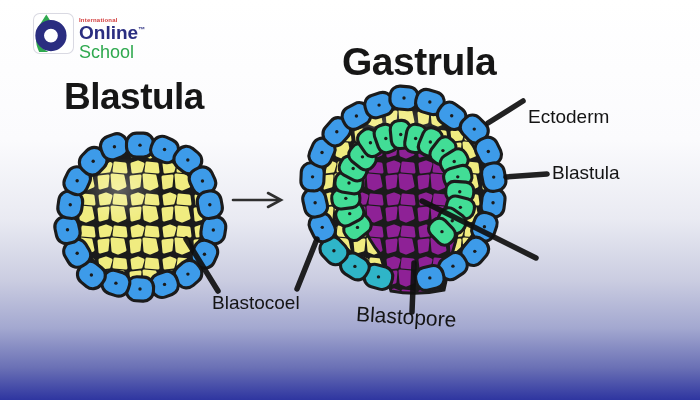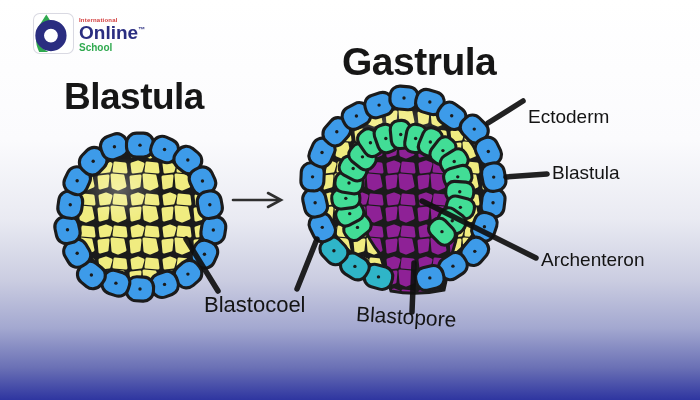--- a/index.html
+++ b/index.html
@@ -23,30 +23,30 @@
   .arrow{stroke:#2f2f2f;stroke-width:2.6;stroke-linecap:round;fill:none}
 
   .title{position:absolute;color:#161616;font-weight:600;letter-spacing:-.5px}
   .title-blastula{left:64px;top:76px;font-size:37px}
   .title-gastrula{left:342px;top:40px;font-size:39px}
 
   .lbl{position:absolute;color:#141414;font-size:19px;font-weight:500;white-space:nowrap}
   .lbl-ectoderm{left:528px;top:106px}
   .lbl-endoderm{left:552px;top:162px}
   .lbl-archenteron{left:541px;top:249px}
-  .lbl-blastocoel{left:204px;top:292px;font-size:22px}
+  .lbl-blastocoel{left:212px;top:292px;font-size:19px}
   .lbl-blastopore{left:356px;top:305px;font-size:21px;transform:rotate(3.5deg)}
 
   .logo{position:absolute;left:33px;top:13px;display:flex;align-items:flex-start}
   .logo-icon{width:41px;height:41px}
   .logo-text{margin-left:5px;padding-top:4px;line-height:1}
   .logo-int{font-size:6px;font-weight:bold;color:#d23c3c;letter-spacing:.2px}
   .logo-online{font-size:19px;font-weight:bold;color:#2a2d80;line-height:1.05}
   .logo-online sup{font-size:7px}
-  .logo-school{font-size:10px;font-weight:bold;color:#2fa94f;line-height:1.05}
+  .logo-school{font-size:18px;font-weight:normal;color:#2fa94f;line-height:1.05}
 </style>
 </head>
 <body>
 
 <div class="stage">
 
   <div class="logo">
     <svg class="logo-icon" viewBox="0 0 40 40">
       <rect x="0.5" y="0.5" width="39" height="39" rx="6" fill="#ffffff" stroke="#d9d9e2"></rect>
       <polygon points="13,1.5 21,14 5,14" fill="#2fa94f"></polygon>
@@ -224,16 +224,15 @@
     <line class="leader" x1="186" y1="239" x2="218" y2="291"></line>
     <line class="leader" x1="317" y1="239" x2="297" y2="289"></line>
     <line class="leader" x1="414" y1="263" x2="412" y2="312"></line>
   </svg>
 
   <div class="title title-blastula">Blastula</div>
   <div class="title title-gastrula">Gastrula</div>
 
   <div class="lbl lbl-ectoderm">Ectoderm</div>
   <div class="lbl lbl-endoderm">Blastula</div>
-  <div class="lbl lbl-archenteron">Archenteron</div>
   <div class="lbl lbl-blastocoel">Blastocoel</div>
   <div class="lbl lbl-blastopore">Blastopore</div>
 </div>
 
 </body></html>

